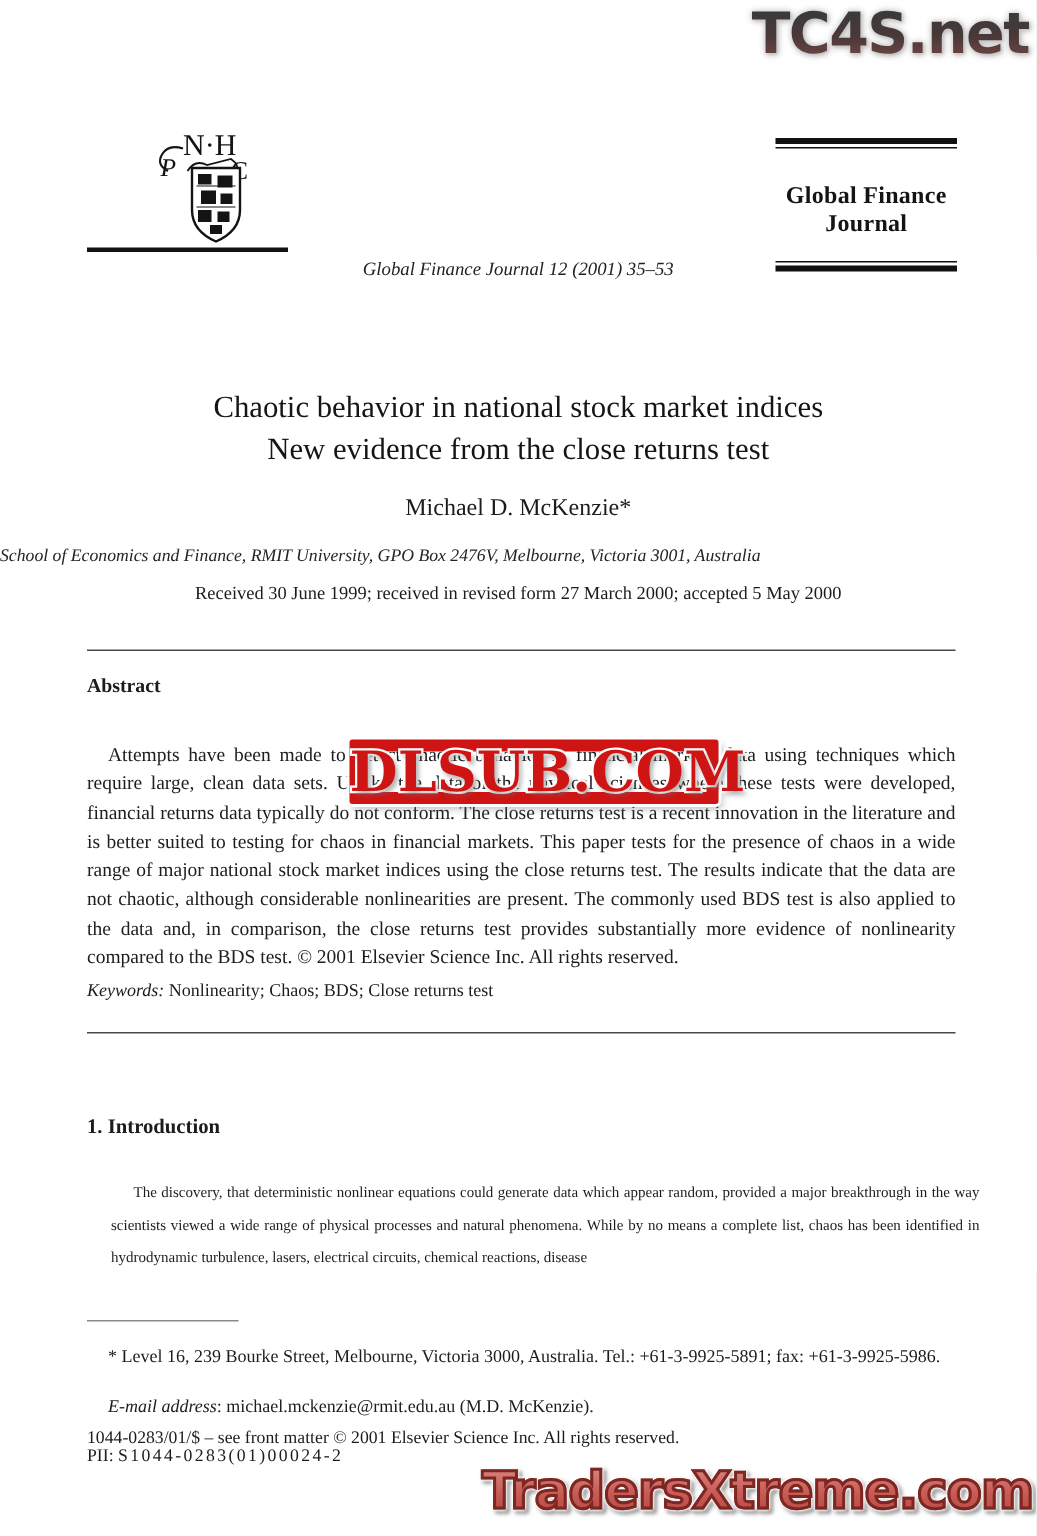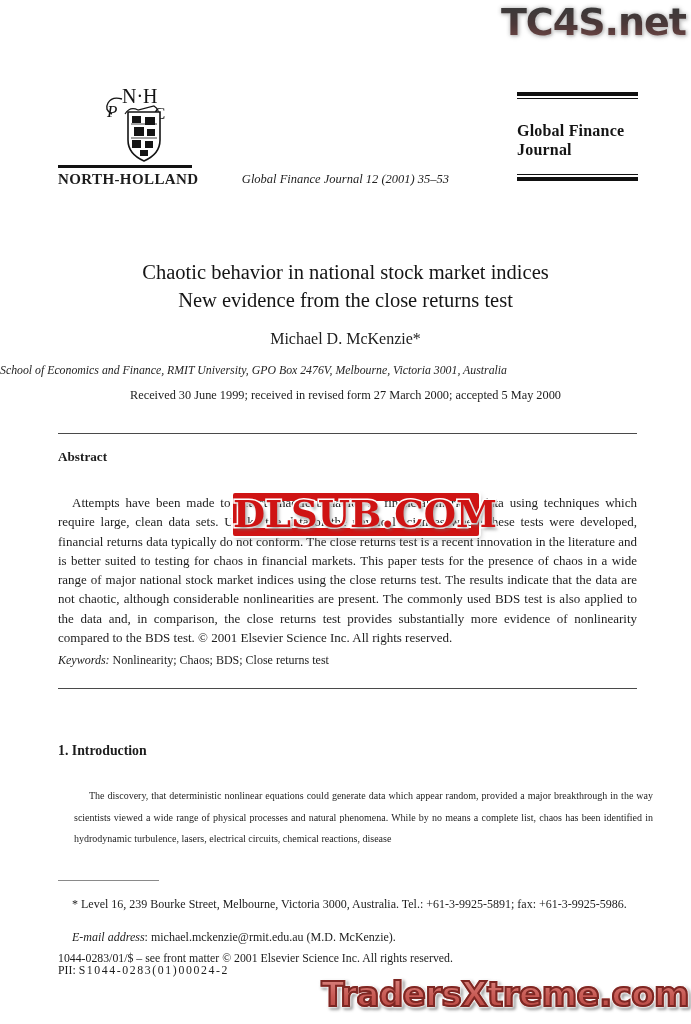--- a/index.html
+++ b/index.html
@@ -36,21 +36,21 @@
     font-weight:bold;font-size:15px;letter-spacing:0.4px;
   }
   .citation{
     left:0;top:172px;width:691px;text-align:center;
     font-size:12.5px;color:#222;font-style:italic;
   }
   .jbox{left:517px;top:92px;width:121px;}
   .jbox-rule-top{height:2px;border-top:4px solid #111;border-bottom:1px solid #111;}
   .jbox-name{
     margin-top:22px;margin-bottom:15px;
-    text-align:left;
+    text-align:center;
     font-weight:bold;font-size:16px;line-height:19px;
     letter-spacing:0.2px;color:#141414;
   }
   .jbox-rule-bot{height:2px;border-top:1px solid #111;border-bottom:4px solid #111;}
 
   
   .title{
     left:0;top:258px;width:691px;text-align:center;
     font-size:20.5px;line-height:28px;color:#151515;
   }
@@ -150,21 +150,20 @@
       <rect x="47" y="33" width="10" height="8" fill="#141414"></rect>
       <rect x="36" y="43" width="10" height="9" fill="#141414"></rect>
       <rect x="49" y="45" width="8" height="7" fill="#141414"></rect>
       <rect x="34" y="56" width="9" height="8" fill="#141414"></rect>
       <rect x="47" y="57" width="8" height="7" fill="#141414"></rect>
       <rect x="42" y="66" width="8" height="6" fill="#141414"></rect>
       <path d="M33 40 h26 M33 54 h26" stroke="#141414" stroke-width="0.8" fill="none"></path>
     </svg>
   </div>
   <div class="abs imprint-rule"></div>
-  <div class="abs imprint-name">NORTH-HOLLAND</div>
 
   <div class="abs citation">Global Finance Journal 12 (2001) 35–53</div>
 
   <div class="abs jbox">
     <div class="jbox-rule-top"></div>
     <div class="jbox-name">
       <div>Global Finance</div>
       <div>Journal</div>
     </div>
     <div class="jbox-rule-bot"></div>

